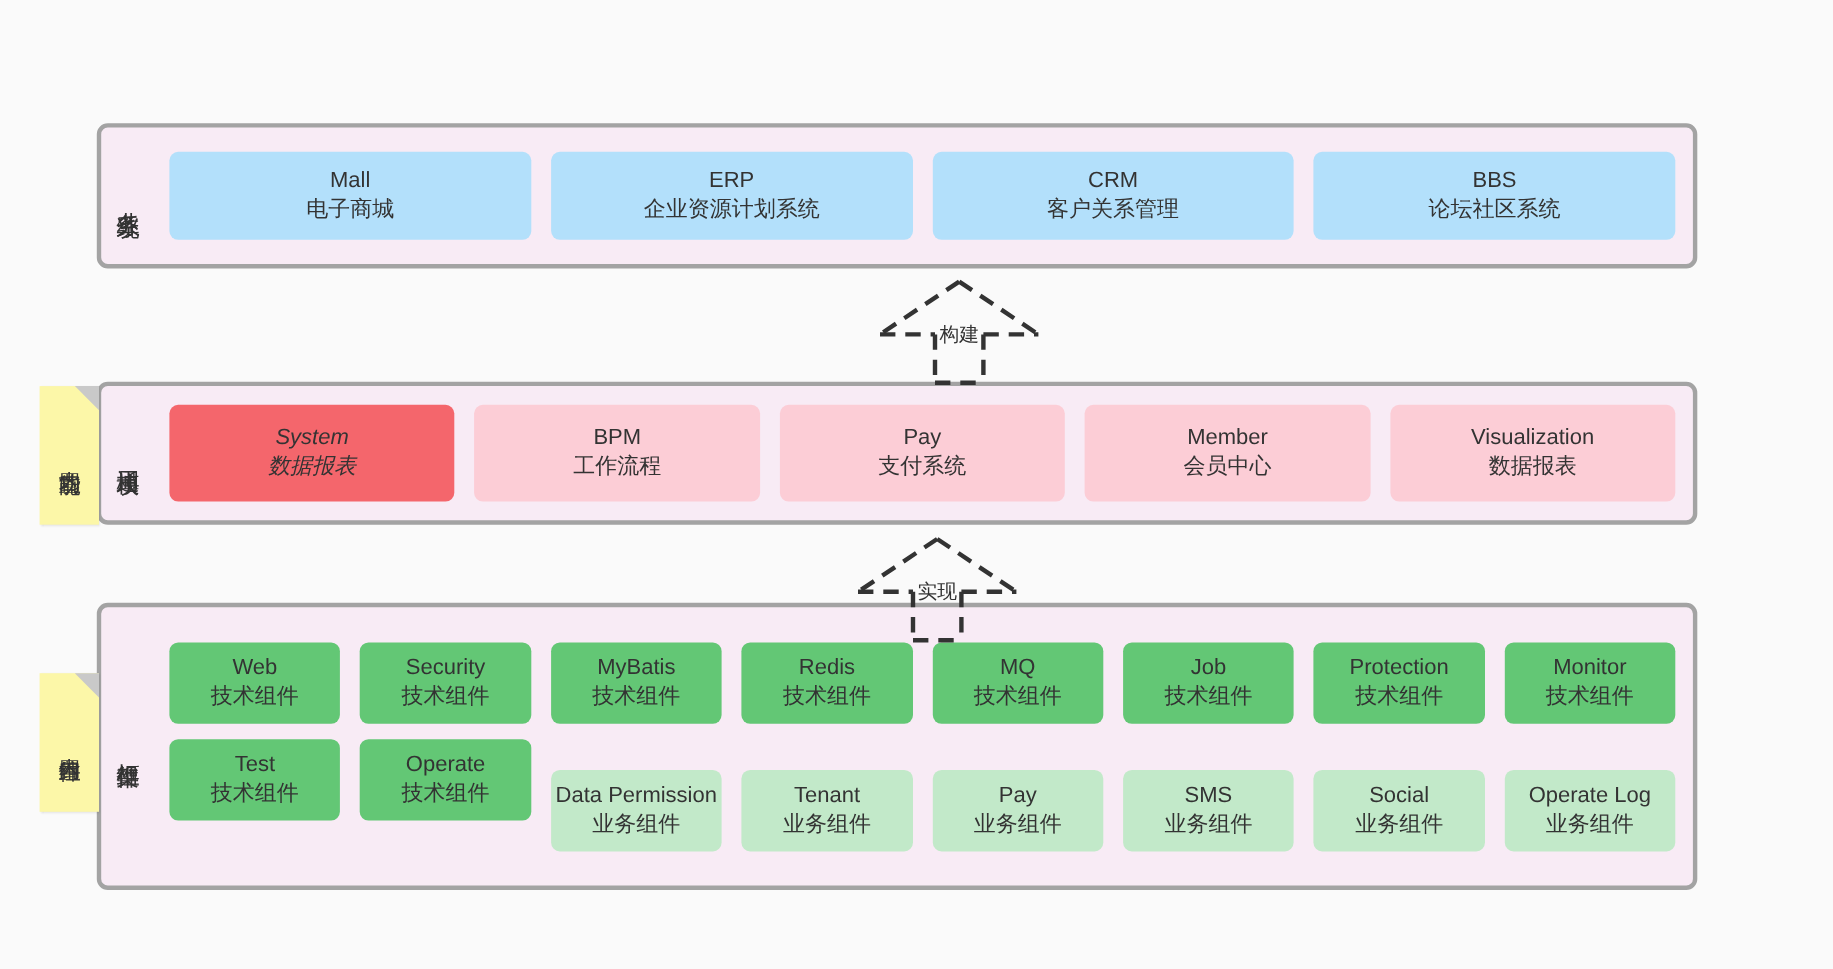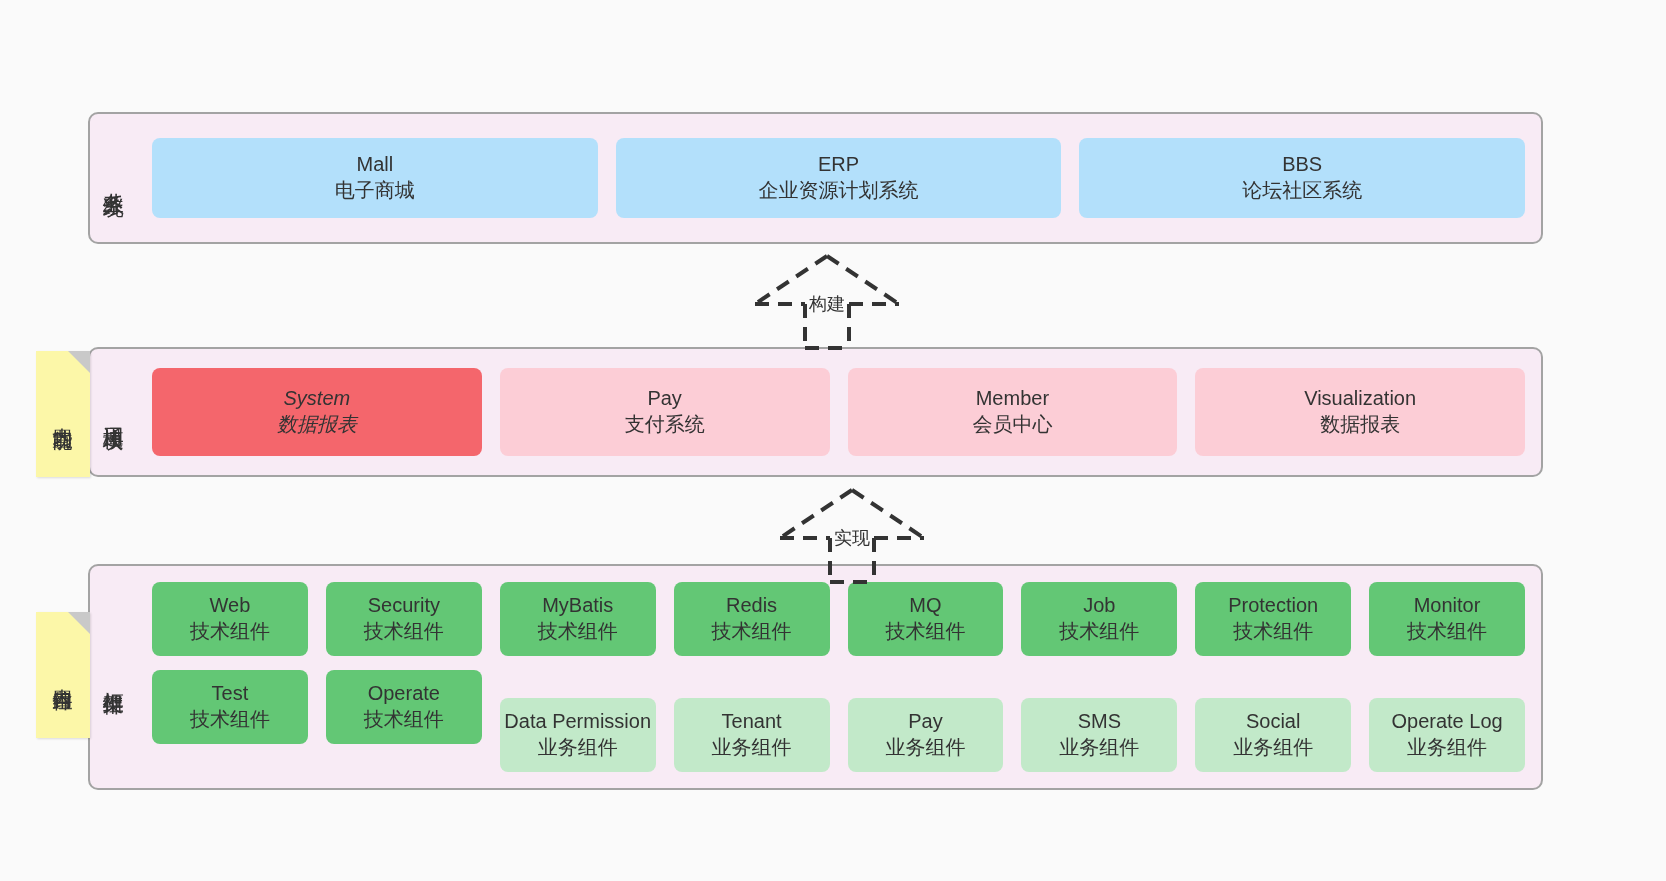--- a/index.html
+++ b/index.html
@@ -13,21 +13,21 @@
     font-family: "Liberation Sans", "DejaVu Sans", sans-serif;
     color: #333333;
     overflow: hidden;
     position: relative;
   }
 
   
   .band {
     position: absolute;
     box-sizing: border-box;
-    border: 2px solid #a3a3a3;
+    border: 4px solid #a3a3a3;
     border-radius: 10px;
     background: #f8ebf5;
     display: flex;
     align-items: stretch;
   }
 
   .band-label {
     flex: 0 0 auto;
     width: 46px;
     display: flex;
@@ -79,21 +79,21 @@
   
   .c-blue       { background: #b3e0fb; height: 80px; }
   .c-red        { background: #f4666c; height: 88px; font-style: italic; }
   .c-pink       { background: #fccdd6; height: 88px; }
   .c-green      { background: #63c775; height: 74px; }
   .c-lightgreen { background: #c2e9c9; height: 74px; margin-top: 28px; }
 
   
   #band-business  { left: 88px;  top: 112px; width: 1455px; height: 132px; }
   #band-modules   { left: 88px;  top: 347px; width: 1455px; height: 130px; }
-  #band-framework { left: 88px;  top: 564px; width: 1455px; height: 226px; }
+  #band-framework { left: 88px;  top: 548px; width: 1455px; height: 261px; }
 
   
   .sticky {
     position: absolute;
     width: 54px;
     background: #fcf7a8;
     box-shadow: 1px 1px 2px rgba(0,0,0,0.12);
     display: flex;
     align-items: center;
     justify-content: center;
@@ -118,21 +118,21 @@
   #sticky-functions  { left: 36px; top: 351px; height: 126px; }
   #sticky-components { left: 36px; top: 612px; height: 126px; }
 
   
   .arrow {
     position: absolute;
     width: 160px;
     height: 96px;
     z-index: 2;
   }
-  #arrow-build   { left: 747px; top: 254px; }
+  #arrow-build   { left: 792px; top: 254px; }
   #arrow-impl    { left: 772px; top: 488px; }
 
   .arrow svg { display: block; overflow: visible; }
 
   .arrow-label {
     position: absolute;
     left: 0;
     right: 0;
     top: 38px;
     text-align: center;
@@ -151,20 +151,24 @@
     <div class="row">
       <div class="card c-blue">
         <span class="en">Mall</span>
         <span class="cn">电子商城</span>
       </div>
       <div class="card c-blue">
         <span class="en">ERP</span>
         <span class="cn">企业资源计划系统</span>
       </div>
       <div class="card c-blue">
+        <span class="en">CRM</span>
+        <span class="cn">客户关系管理</span>
+      </div>
+      <div class="card c-blue">
         <span class="en">BBS</span>
         <span class="cn">论坛社区系统</span>
       </div>
     </div>
   </div>
 </div>
 
 <div class="arrow" id="arrow-build">
   <svg width="160" height="96" viewBox="0 0 160 96">
     <path d="M80 2 L8 50 M80 2 L152 50" fill="none" stroke="#333" stroke-width="4" stroke-dasharray="14 9"></path>
@@ -180,20 +184,24 @@
 
 <div class="band" id="band-modules">
   <div class="band-label">通用模块</div>
   <div class="band-body">
     <div class="row">
       <div class="card c-red">
         <span class="en">System</span>
         <span class="cn">数据报表</span>
       </div>
       <div class="card c-pink">
+        <span class="en">BPM</span>
+        <span class="cn">工作流程</span>
+      </div>
+      <div class="card c-pink">
         <span class="en">Pay</span>
         <span class="cn">支付系统</span>
       </div>
       <div class="card c-pink">
         <span class="en">Member</span>
         <span class="cn">会员中心</span>
       </div>
       <div class="card c-pink">
         <span class="en">Visualization</span>
         <span class="cn">数据报表</span>

